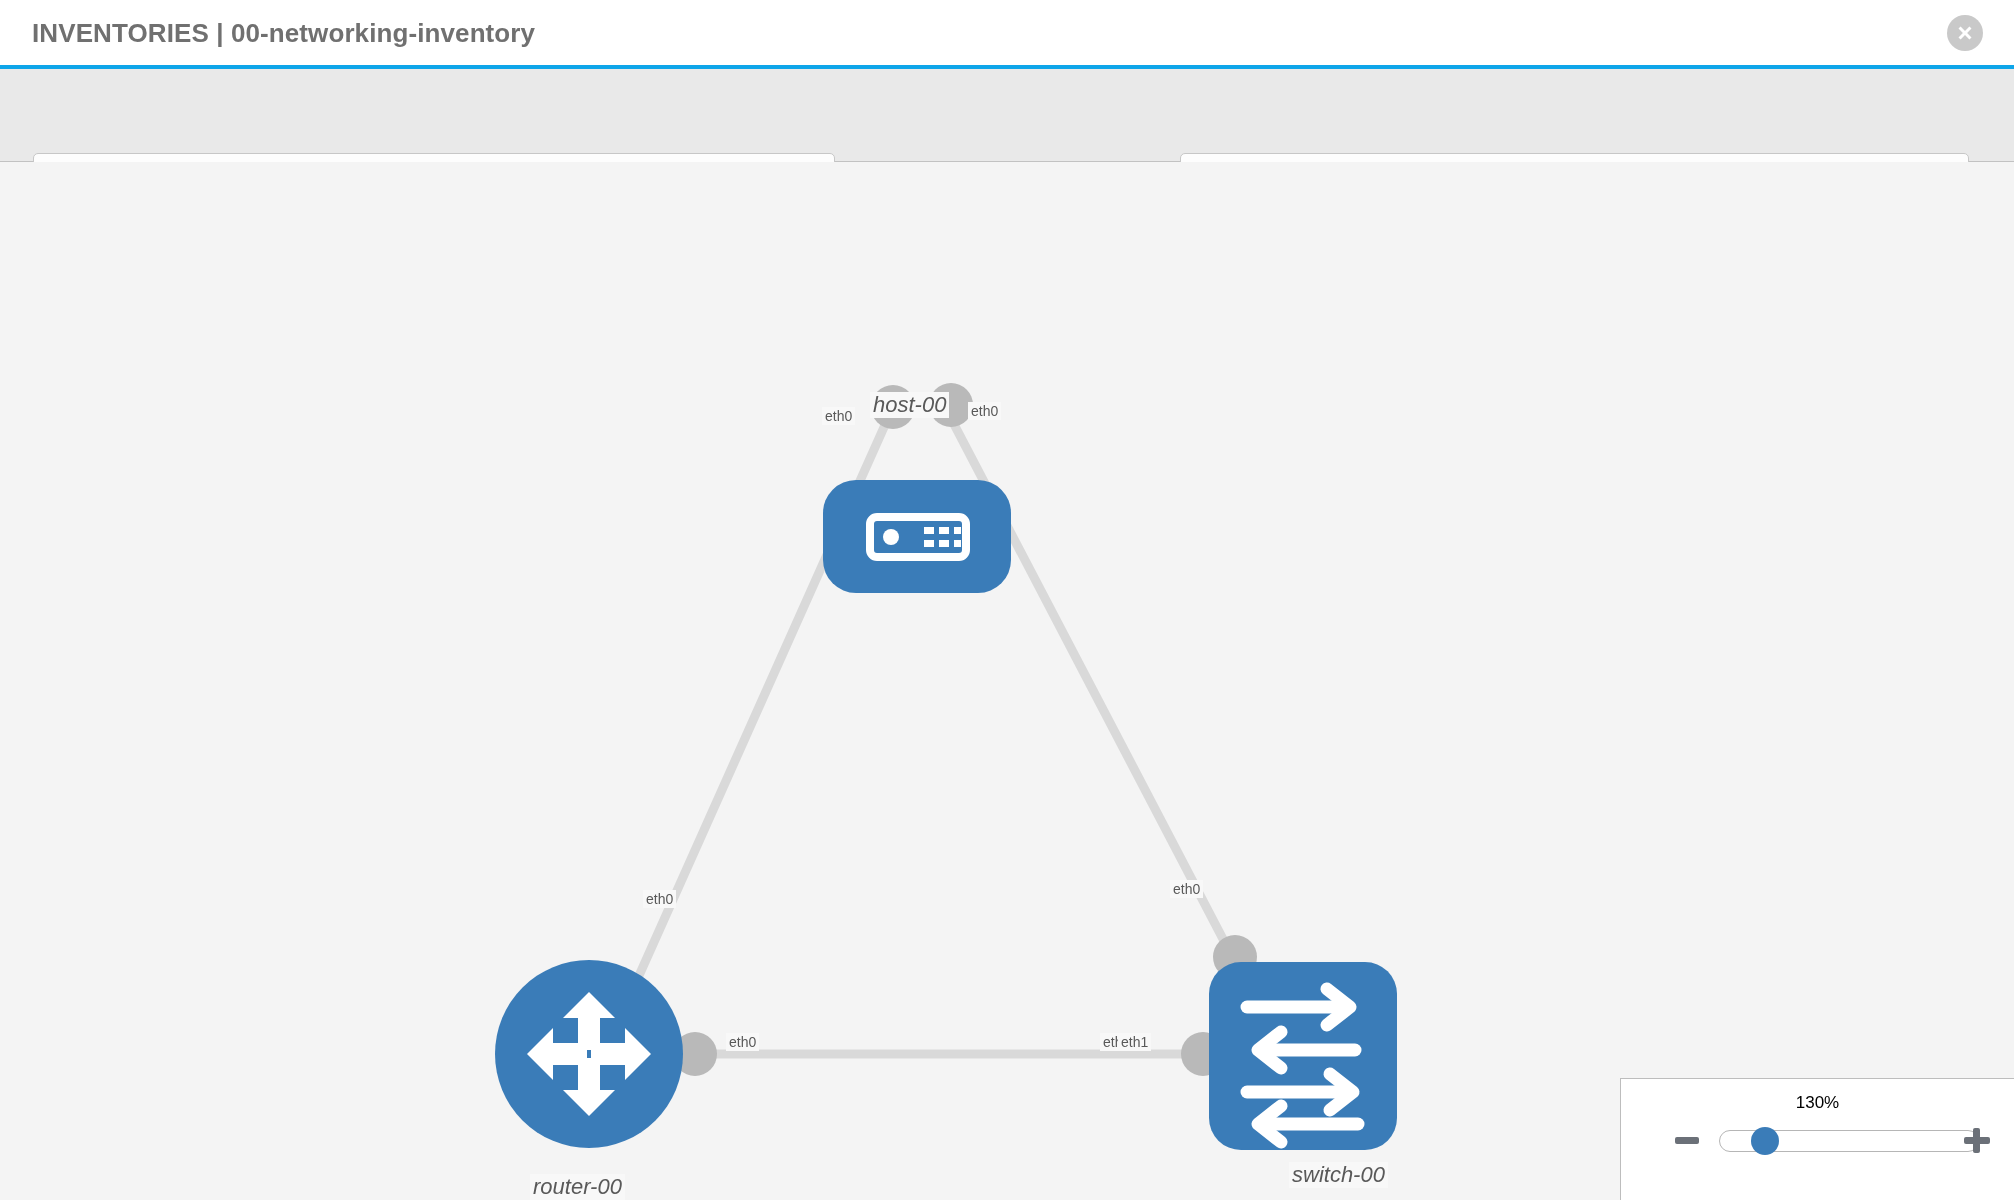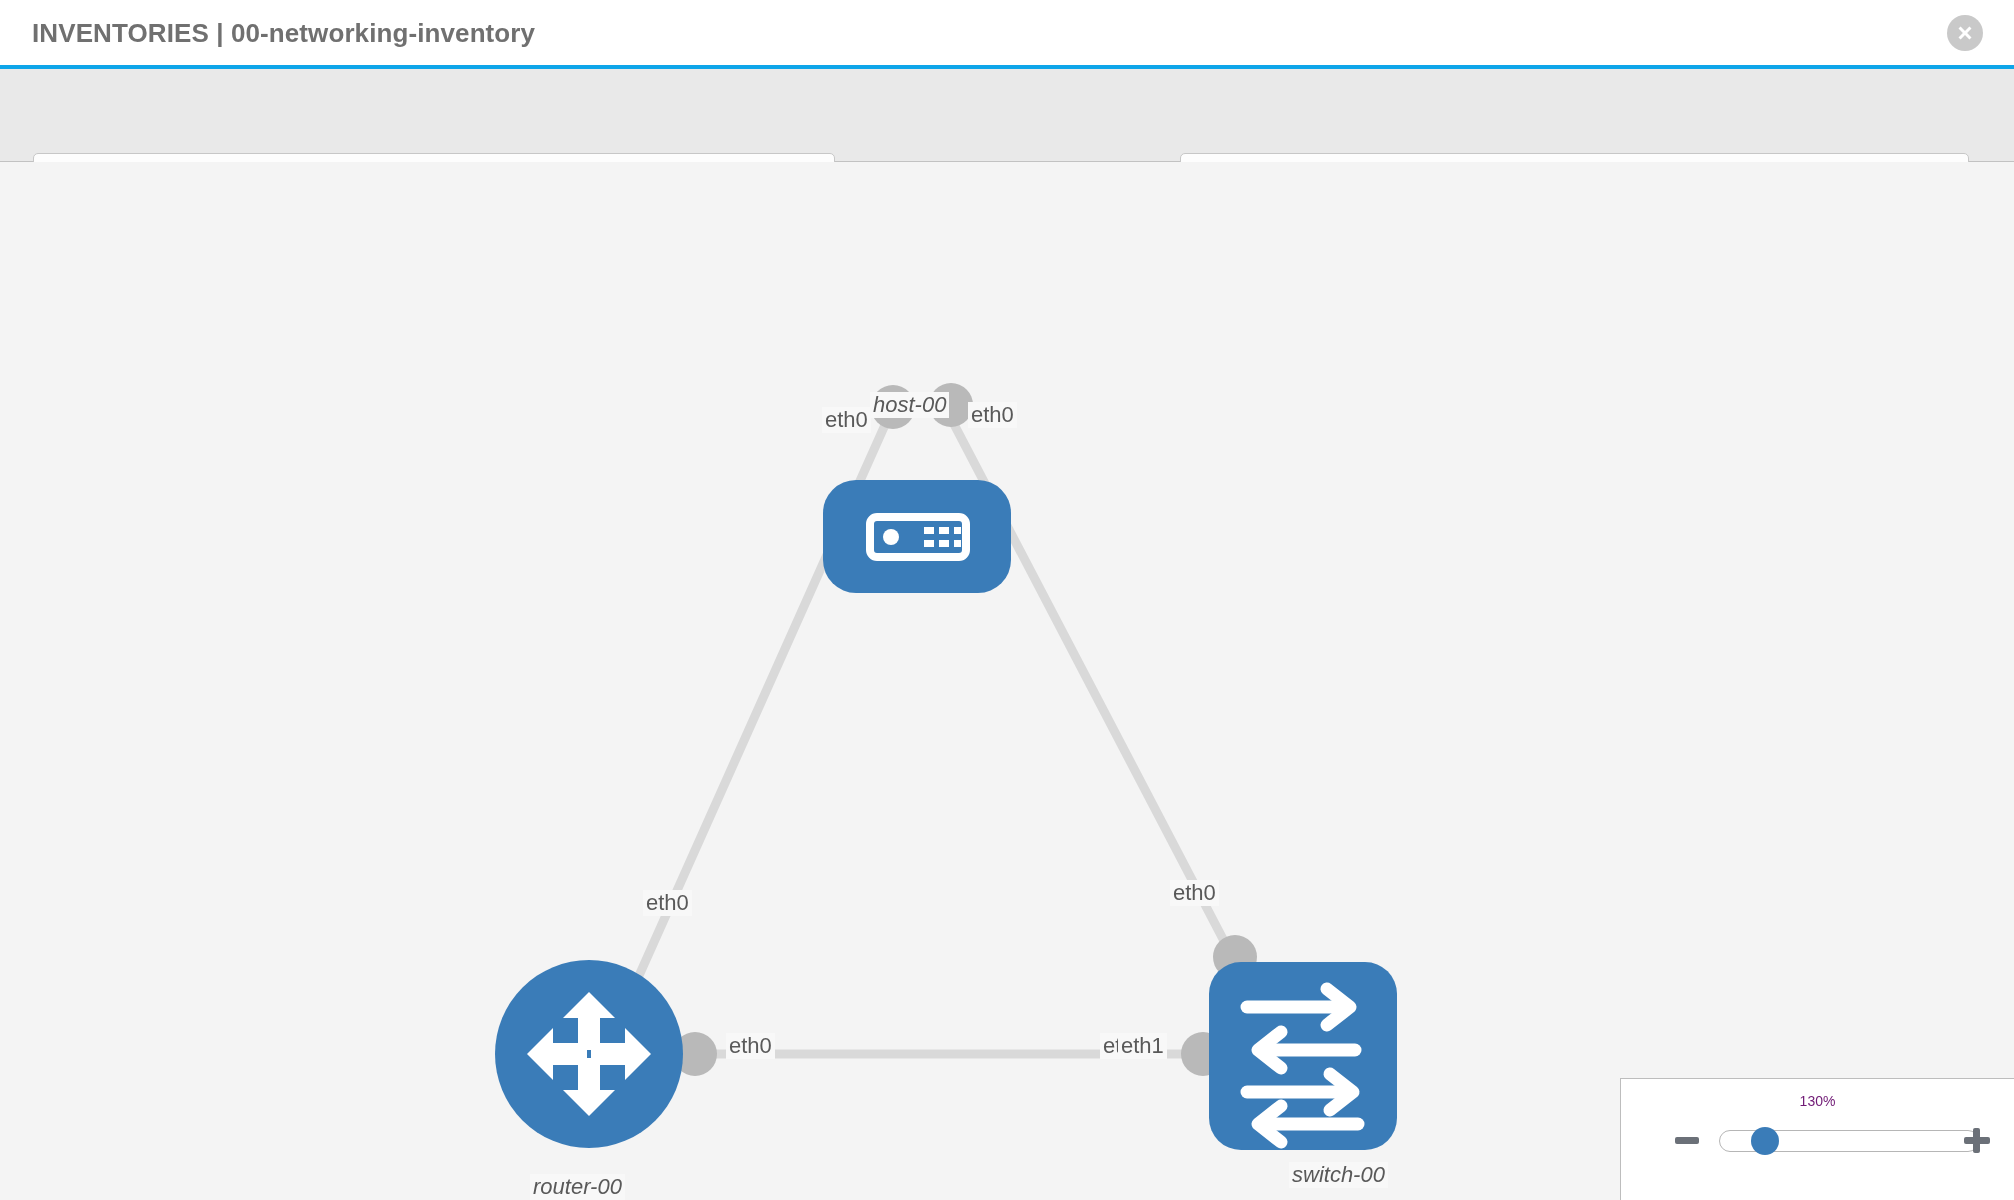--- a/index.html
+++ b/index.html
@@ -73,31 +73,31 @@
   }
   .topology { position: absolute; left: 0; top: 0; width: 2014px; height: 1038px; }
 
   
   .nlabel {
     position: absolute; background: #f8f8f8;
     color: #595959; white-space: nowrap; line-height: 1;
     padding: 2px 3px;
   }
   .nlabel.big   { font-size: 22px; font-style: italic; }
-  .nlabel.small { font-size: 22px; }
+  .nlabel.small { font-size: 14px; }
 
   
   .zoom-panel {
     position: absolute; left: 1620px; top: 1078px;
     width: 394px; height: 122px; background: #ffffff;
     border: 1px solid #bdbdbd; border-right: none; border-bottom: none;
   }
   .zoom-pct {
     position: absolute; left: 0; right: 0; top: 14px;
-    text-align: center; font-size: 14px; color: #701a75;
+    text-align: center; font-size: 17px; color: #000000;
   }
   .zoom-minus, .zoom-plus {
     position: absolute; top: 46px; width: 30px; height: 30px; cursor: pointer;
   }
   .zoom-minus { left: 52px; }
   .zoom-plus  { right: 22px; }
   .zoom-minus i {
     position: absolute; left: 2px; top: 12px;
     width: 24px; height: 7px; background: #6b7078; border-radius: 2px;
   }

